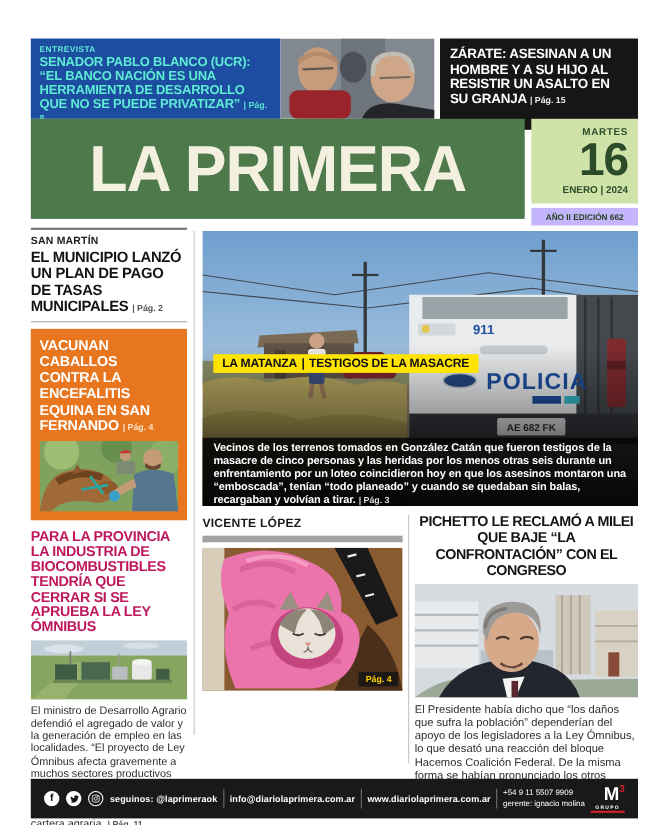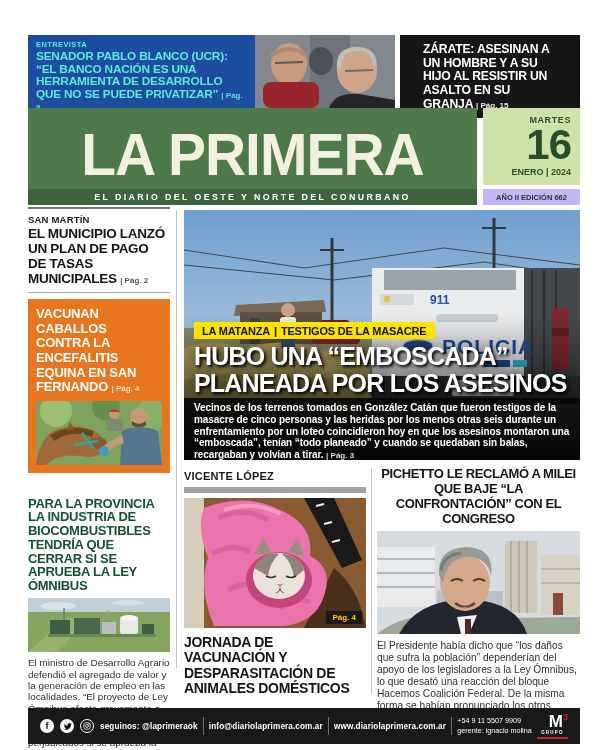--- a/index.html
+++ b/index.html
@@ -10,21 +10,21 @@
   }
   .abs { position:absolute; }
 
   
   .promo-left { left:28px; top:35px; width:227px; height:73px; background:#1c4da0;
     color:#5eead4; padding:5px 8px; box-sizing:border-box; }
   .promo-kicker { font-size:7.5px; font-weight:bold; letter-spacing:.4px; }
   .promo-left-headline { font-size:11.8px; font-weight:bold; line-height:1.07; letter-spacing:-.2px; margin-top:1px; }
   .promo-photo { left:255px; top:35px; width:140px; height:73px; }
   .promo-right { left:400px; top:35px; width:180px; height:83px; background:#161616;
-    color:#fff; padding:8px 23px; box-sizing:border-box; }
+    color:#fff; padding:8px 9px; box-sizing:border-box; }
   .promo-right-headline { font-size:12.2px; font-weight:bold; line-height:1.12; letter-spacing:-.2px; }
   .ref-light { font-size:8px; font-weight:bold; opacity:.92; letter-spacing:0; }
 
   
   .masthead { left:28px; top:108px; width:449px; height:91px; background:#4e7a4b;
     display:flex; align-items:center; justify-content:center; }
   .masthead-title { font-size:57px; font-weight:bold; color:#f3f0e0; letter-spacing:-1px; transform:scaleY(1.04); }
   .datebox { left:483px; top:108px; width:97px; height:77px; background:#cfe3a9; color:#2b4c2b;
     box-sizing:border-box; padding:7px 9px 5px; display:flex; flex-direction:column; align-items:flex-end; }
   .date-day { font-size:9px; font-weight:bold; letter-spacing:.6px; }
@@ -39,21 +39,21 @@
   .left-col { left:28px; top:207px; width:142px; }
   .rule-dark { border-top:2px solid #777; margin-bottom:5px; }
   .rule-thin { border-top:1px solid #aaa; margin:6px 0; }
   .kicker { font-size:9.5px; font-weight:bold; color:#1a1a1a; letter-spacing:.2px; }
   .hl-black { font-size:13.5px; font-weight:bold; color:#141414; line-height:1.1; letter-spacing:-.3px; margin-top:2px; }
   .page-ref { font-size:8px; font-weight:bold; color:#555; letter-spacing:0; white-space:nowrap; }
   .orange-box { background:#e8761f; padding:8px; }
   .orange-hl { color:#fff; font-size:13px; font-weight:bold; line-height:1.12; letter-spacing:-.2px; }
   .orange-hl .page-ref { color:#fbe3cc; }
   .scene { display:block; }
-  .biofuel-hl { margin-top:24px; font-size:13px; font-weight:bold; color:#14532d; line-height:1.06; letter-spacing:-.3px; }
+  .biofuel-hl { margin-top:8px; font-size:13px; font-weight:bold; color:#be185d; line-height:1.06; letter-spacing:-.3px; }
   .left-body { margin-top:5px; font-size:9.9px; color:#2e2e2e; line-height:1.16; }
 
   .vdiv { background:#c4c4c4; width:1px; }
 
   
   .main-photo { left:184px; top:210px; width:396px; height:304px; }
   .story-tag { position:absolute; left:10px; top:112px; background:#ffe400; color:#111;
     font-size:11px; font-weight:bold; padding:3px 8px 2px; letter-spacing:-.2px; white-space:nowrap; }
   .story-tag .sep { padding:0 4px; }
   .main-headline { position:absolute; left:10px; top:133px; width:384px; color:#fff;
@@ -127,21 +127,20 @@
   </div>
 
   <div class="abs masthead">
     <div class="masthead-title">LA PRIMERA</div>
   </div>
   <div class="abs datebox">
     <div class="date-day">MARTES</div>
     <div class="date-num">16</div>
     <div class="date-my">ENERO | 2024</div>
   </div>
-  <div class="abs tagline-bar">EL DIARIO DEL OESTE Y NORTE DEL CONURBANO</div>
   <div class="abs edition-box">AÑO II EDICIÓN 662</div>
 
   <div class="abs left-col">
     <div class="rule-dark"></div>
 
     <div>
       <div class="kicker">SAN MARTÍN</div>
       <div class="hl-black"><span>EL MUNICIPIO LANZÓ UN PLAN DE PAGO DE TASAS MUNICIPALES </span><span class="page-ref">| Pág. 2</span></div>
     </div>
 
@@ -256,21 +255,20 @@
       <rect x="300" y="150" width="26" height="7" fill="#1d4e9e"></rect>
       <rect x="329" y="150" width="14" height="7" fill="#35b6c9"></rect>
       <rect x="188" y="166" width="208" height="28" fill="#33363a"></rect>
       <rect x="268" y="170" width="62" height="16" rx="2" fill="#d7dadd"></rect>
       <text x="299" y="182" font-size="9" font-weight="bold" fill="#2b2e31" text-anchor="middle">AE 682 FK</text>
 
       <rect y="104" width="396" height="146" fill="url(#fade)"></rect>
       <rect y="188" width="396" height="62" fill="#070707" opacity=".88"></rect>
     </svg>
     <div class="story-tag"><span>LA MATANZA</span><span class="sep">|</span><span>TESTIGOS DE LA MASACRE</span></div>
-    <div class="main-headline">HUBO UNA “EMBOSCADA” PLANEADA POR LOS ASESINOS</div>
     <div class="main-body"><span>Vecinos de los terrenos tomados en González Catán que fueron testigos de la masacre de cinco personas y las heridas por los menos otras seis durante un enfrentamiento por un loteo coincidieron hoy en que los asesinos montaron una “emboscada”, tenían “todo planeado” y cuando se quedaban sin balas, recargaban y volvían a tirar. </span><span class="page-ref" style="color:#ddd">| Pág. 3</span></div>
   </div>
 
   <div class="abs sub-left">
     <div class="kicker-line">
       <span class="kicker">VICENTE LÓPEZ</span>
     </div>
     <div class="photo-frame">
       <svg class="scene" width="182" height="130" viewBox="0 0 182 130">
         <rect width="182" height="130" fill="#8a5a31"></rect>
@@ -290,21 +288,20 @@
         <ellipse cx="95" cy="78" rx="26" ry="23" fill="#e9e2d8"></ellipse>
         <path d="M70 70 Q78 54 95 56 Q86 64 84 78 Z" fill="#8d8578"></path>
         <path d="M120 72 Q114 56 98 56 Q108 64 110 80 Z" fill="#8d8578"></path>
         <path d="M82 78 q5 3 10 0" fill="none" stroke="#3a332b" stroke-width="1.6"></path>
         <path d="M102 78 q5 3 10 0" fill="none" stroke="#3a332b" stroke-width="1.6"></path>
         <polygon points="93,86 99,86 96,90" fill="#d98f8a"></polygon>
         <path d="M96 90 q0 4 -4 5 M96 90 q0 4 4 5" fill="none" stroke="#6b6257" stroke-width="1"></path>
       </svg>
       <div class="photo-badge">Pág. 4</div>
     </div>
-    <div class="vl-headline">JORNADA DE VACUNACIÓN Y DESPARASITACIÓN DE ANIMALES DOMÉSTICOS</div>
   </div>
 
   <div class="abs vdiv" style="left:371px; top:468px; height:226px;"></div>
 
   <div class="abs sub-right">
     <div class="pi-headline">PICHETTO LE RECLAMÓ A MILEI QUE BAJE “LA CONFRONTACIÓN” CON EL CONGRESO</div>
     <svg class="scene" width="203" height="103" viewBox="0 0 203 103" style="margin-top:5px">
       <rect width="203" height="103" fill="#d6dbdf"></rect>
       <rect x="0" y="16" width="58" height="60" fill="#e8eaec"></rect>
       <line x1="0" y1="28" x2="58" y2="28" stroke="#b5bac0" stroke-width="2"></line>

